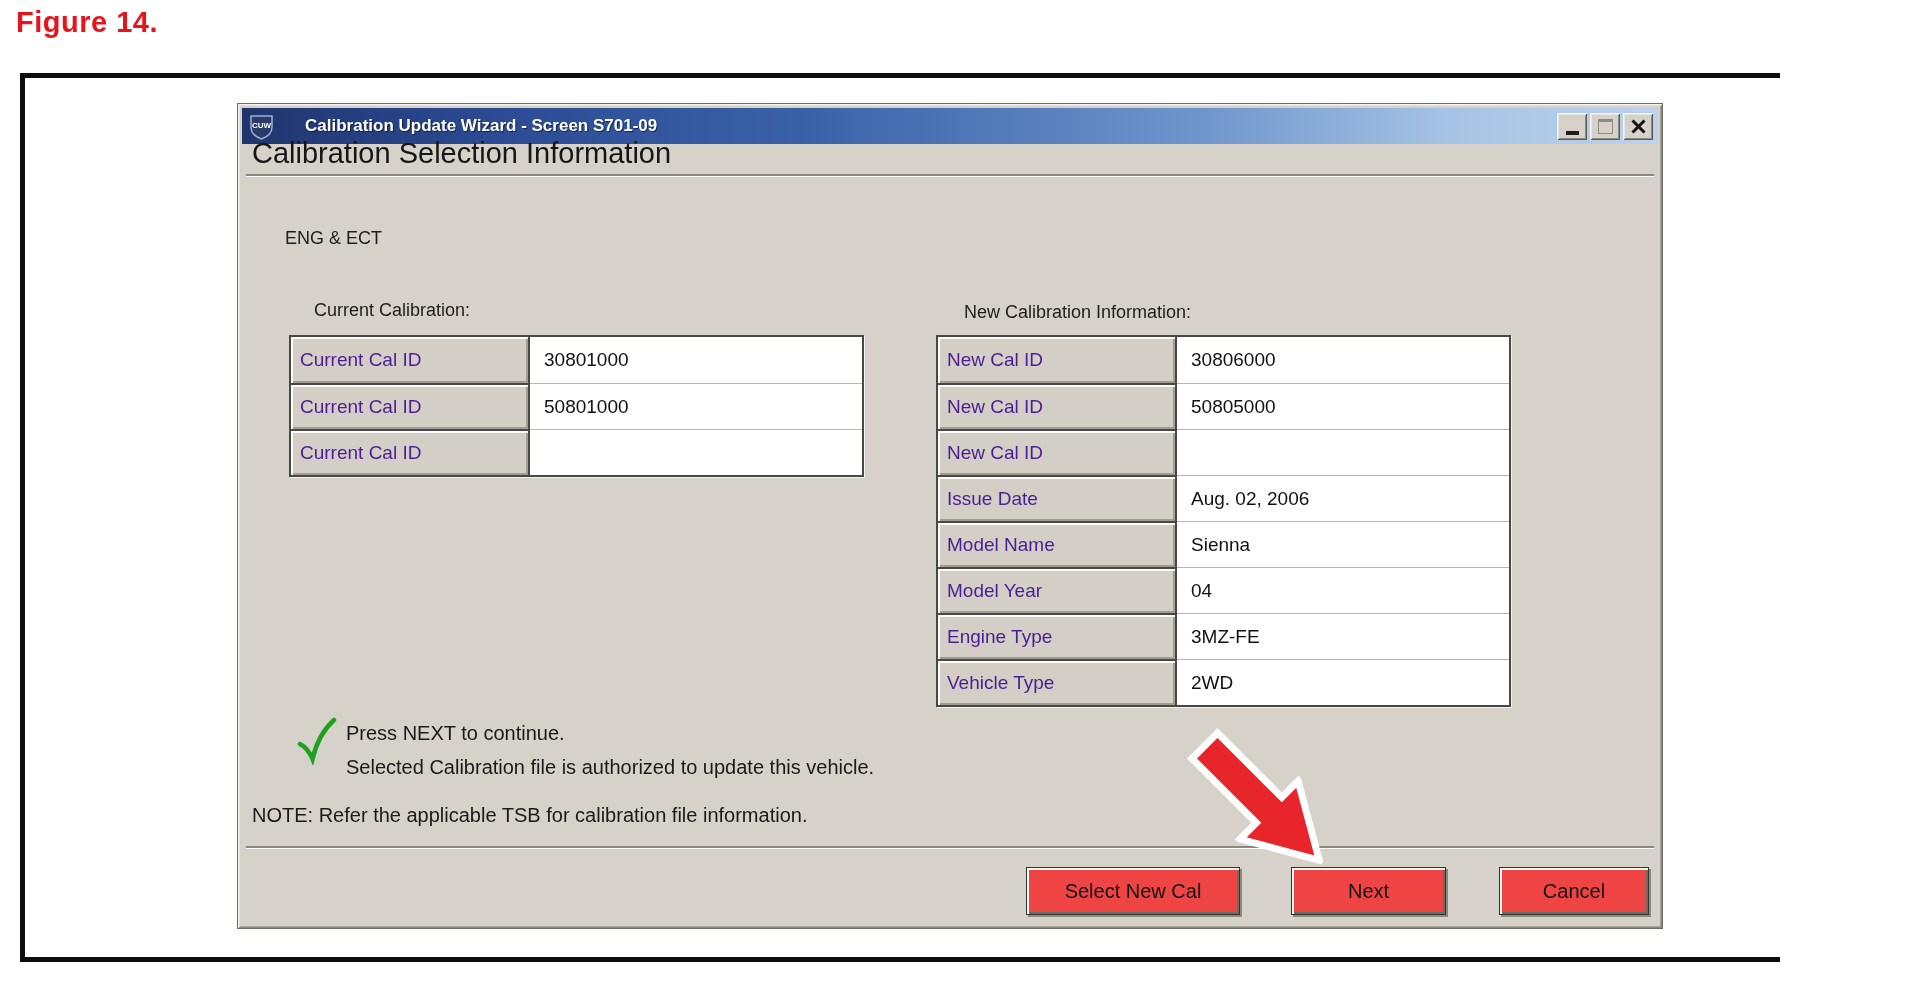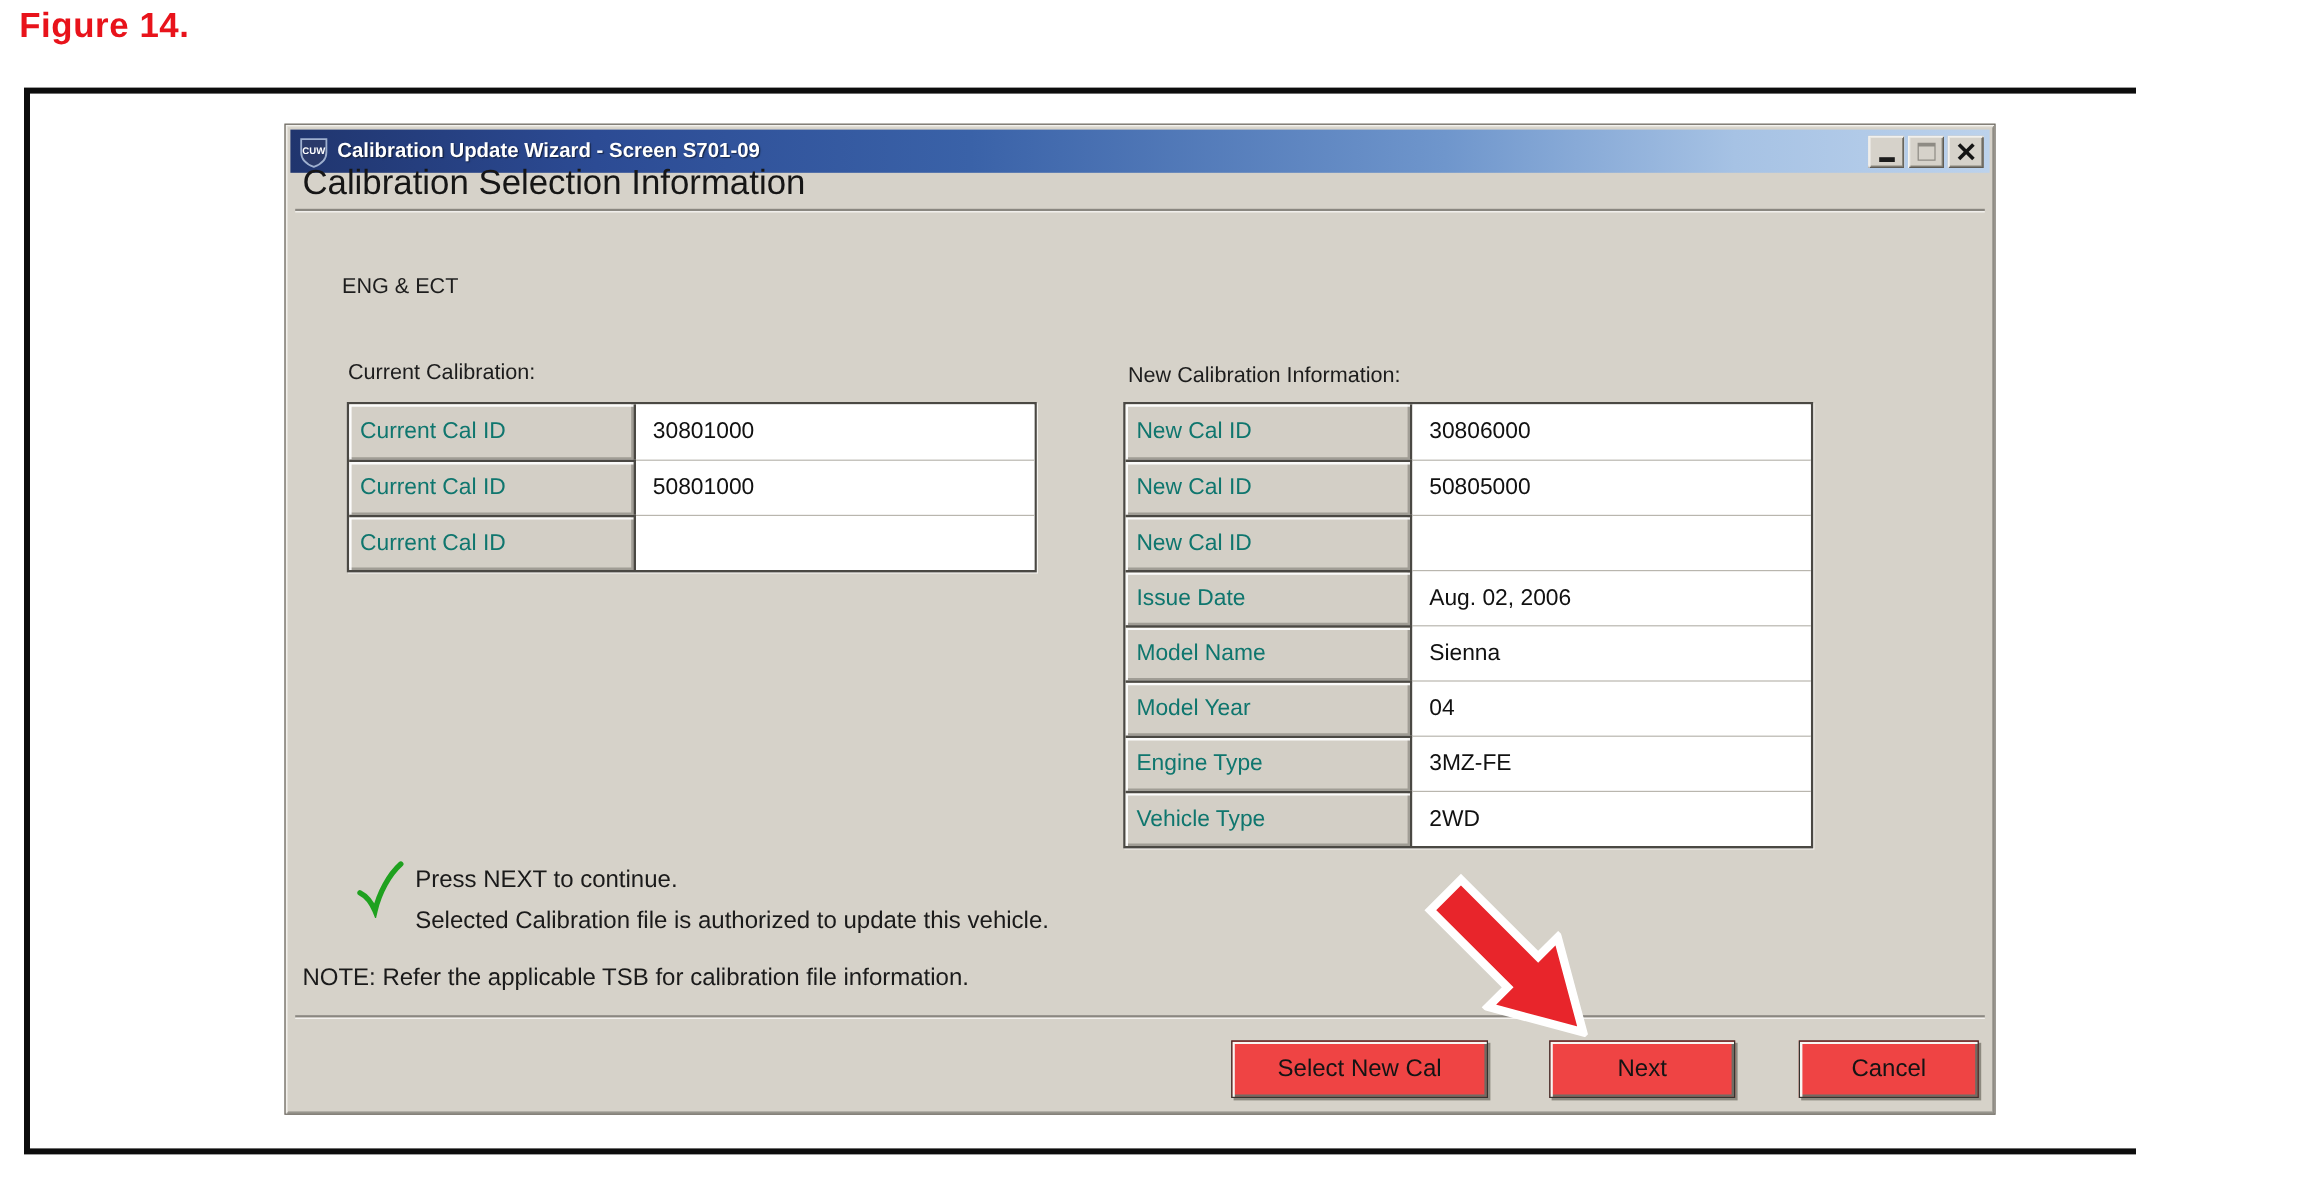--- a/index.html
+++ b/index.html
@@ -13,21 +13,21 @@
                 border:5px solid #0d0d0d;background:#ffffff;}
 
   
   .dialog{position:absolute;left:212px;top:25px;width:1424px;height:824px;
           background:#d6d2c9;border:1px solid #6e6b64;
           box-shadow:inset 1px 1px 0 #f4f3ef, inset -1px -1px 0 #8a8780,
                      inset 2px 2px 0 #e4e1da, inset -2px -2px 0 #a5a29a;}
 
   .titlebar{position:absolute;left:4px;top:4px;right:4px;height:36px;
             background:linear-gradient(to right,#20356e 0%,#2c4b94 18%,#3a62a8 40%,#6f96cc 68%,#a6c2e4 85%,#bcd2ec 100%);
-            display:flex;align-items:center;padding:0 4px;box-sizing:border-box;}
+            display:flex;align-items:center;padding:0 4px;box-sizing:border-box;gap:24px;}
   .app-icon{width:27px;height:27px;margin:0 6px 0 2px;flex:0 0 auto;}
   .title-text{color:#ffffff;font-size:17px;font-weight:bold;
               text-shadow:1px 1px 1px rgba(0,0,0,.55);white-space:nowrap;flex:1 1 auto;}
   .win-controls{display:flex;gap:3px;flex:0 0 auto;margin-right:1px;}
   .winbtn{width:30px;height:27px;background:#d6d2ca;border:none;padding:0;cursor:pointer;
           box-shadow:inset 1px 1px 0 #f5f4f0, inset -1px -1px 0 #5f5c55,
                      inset 2px 2px 0 #e9e7e1, inset -2px -2px 0 #8c897f;
           display:flex;align-items:center;justify-content:center;position:relative;}
   .glyph-min{display:block;width:13px;height:4px;background:#1c1c1c;margin-top:13px;}
   .glyph-max{display:block;width:13px;height:11px;border:1px solid #8e8b84;border-top:3px solid #8e8b84;}
@@ -36,36 +36,36 @@
         width:17px;height:3px;background:#141414;}
   .glyph-close:before{transform:rotate(45deg);}
   .glyph-close:after{transform:rotate(-45deg);}
 
   .heading{position:absolute;left:14px;top:33px;font-size:29px;font-weight:500;color:#161616;}
   .heading-rule{position:absolute;left:8px;right:8px;top:70px;height:0;
                 border-top:2px solid #8a8780;border-bottom:1px solid #fcfbf8;}
 
   .subheading{position:absolute;left:47px;top:124px;font-size:18px;color:#1d1d1d;}
 
-  .section-label{position:absolute;font-size:18px;color:#1d1d1d;}
+  .section-label{position:absolute;font-size:18px;color:#1d1d1d;margin-left:24px;}
   .cur-label{left:52px;top:196px;}
   .new-label{left:702px;top:198px;}
 
   
   .caltable{position:absolute;border:2px solid #4a4843;background:#ffffff;
             box-shadow:1px 1px 0 #f2f1ec;}
   .cur-table{left:51px;top:231px;width:571px;}
   .new-table{left:698px;top:231px;width:571px;}
   .trow{display:flex;height:46px;}
   .trow + .trow .th{border-top:2px solid #4a4843;}
   .trow + .trow .td{border-top:1px solid #b9b6ae;}
   .th{width:239px;flex:0 0 auto;background:#d3cfc6;border-right:2px solid #4a4843;
       box-shadow:inset 2px 2px 0 rgba(255,255,255,.9), inset -2px -2px 0 rgba(110,108,100,.5);
       display:flex;align-items:center;padding-left:9px;box-sizing:border-box;
-      font-size:19px;color:#0f766e;}
+      font-size:19px;color:#4c1d95;}
   .td{flex:1 1 auto;background:#ffffff;display:flex;align-items:center;
       padding-left:14px;box-sizing:border-box;font-size:19px;color:#111111;}
 
   
   .status-check{position:absolute;left:57px;top:613px;width:42px;height:48px;}
   .status-lines{position:absolute;left:108px;top:612px;font-size:20px;color:#1a1a1a;line-height:34px;}
   .note{position:absolute;left:14px;top:700px;font-size:20px;color:#1a1a1a;}
 
   .bottom-rule{position:absolute;left:8px;right:8px;top:742px;height:0;
                border-top:2px solid #8a8780;border-bottom:1px solid #fcfbf8;}

